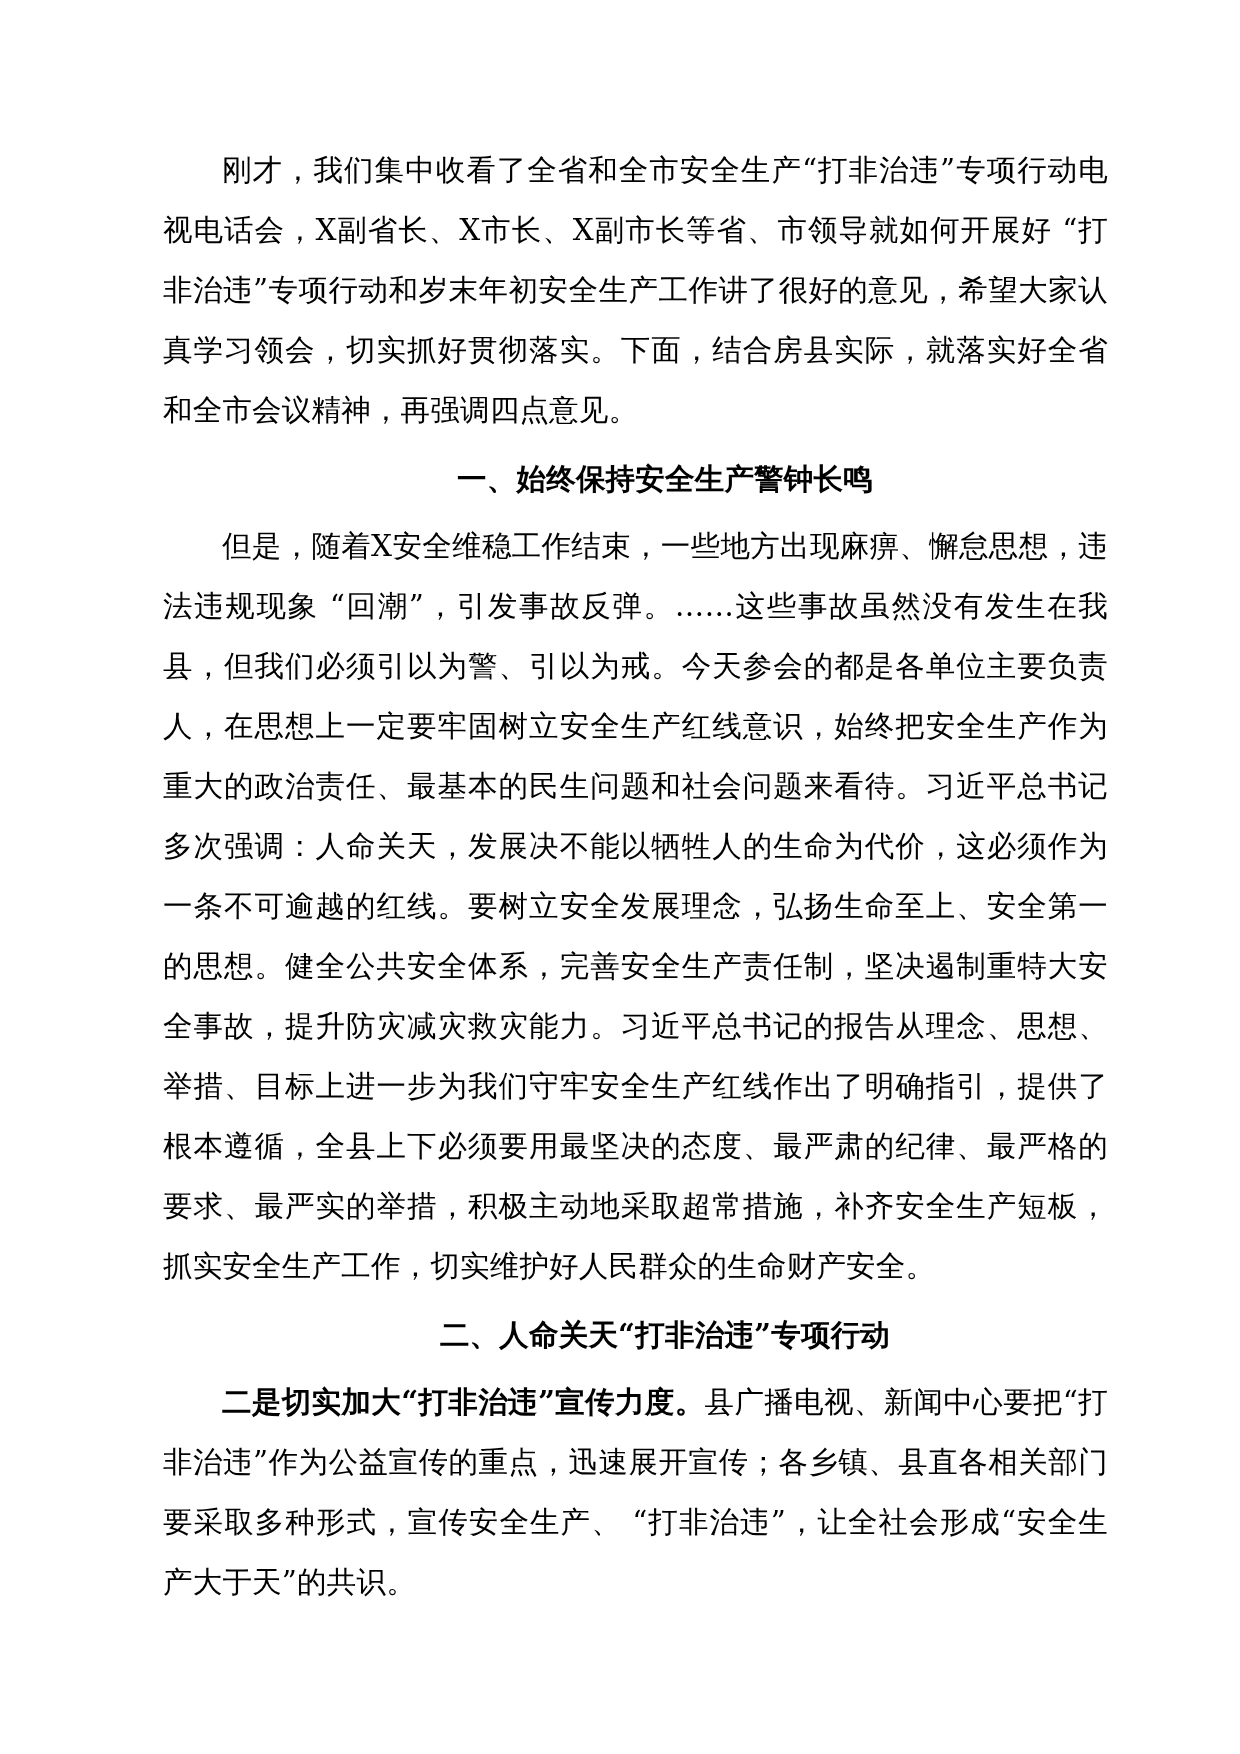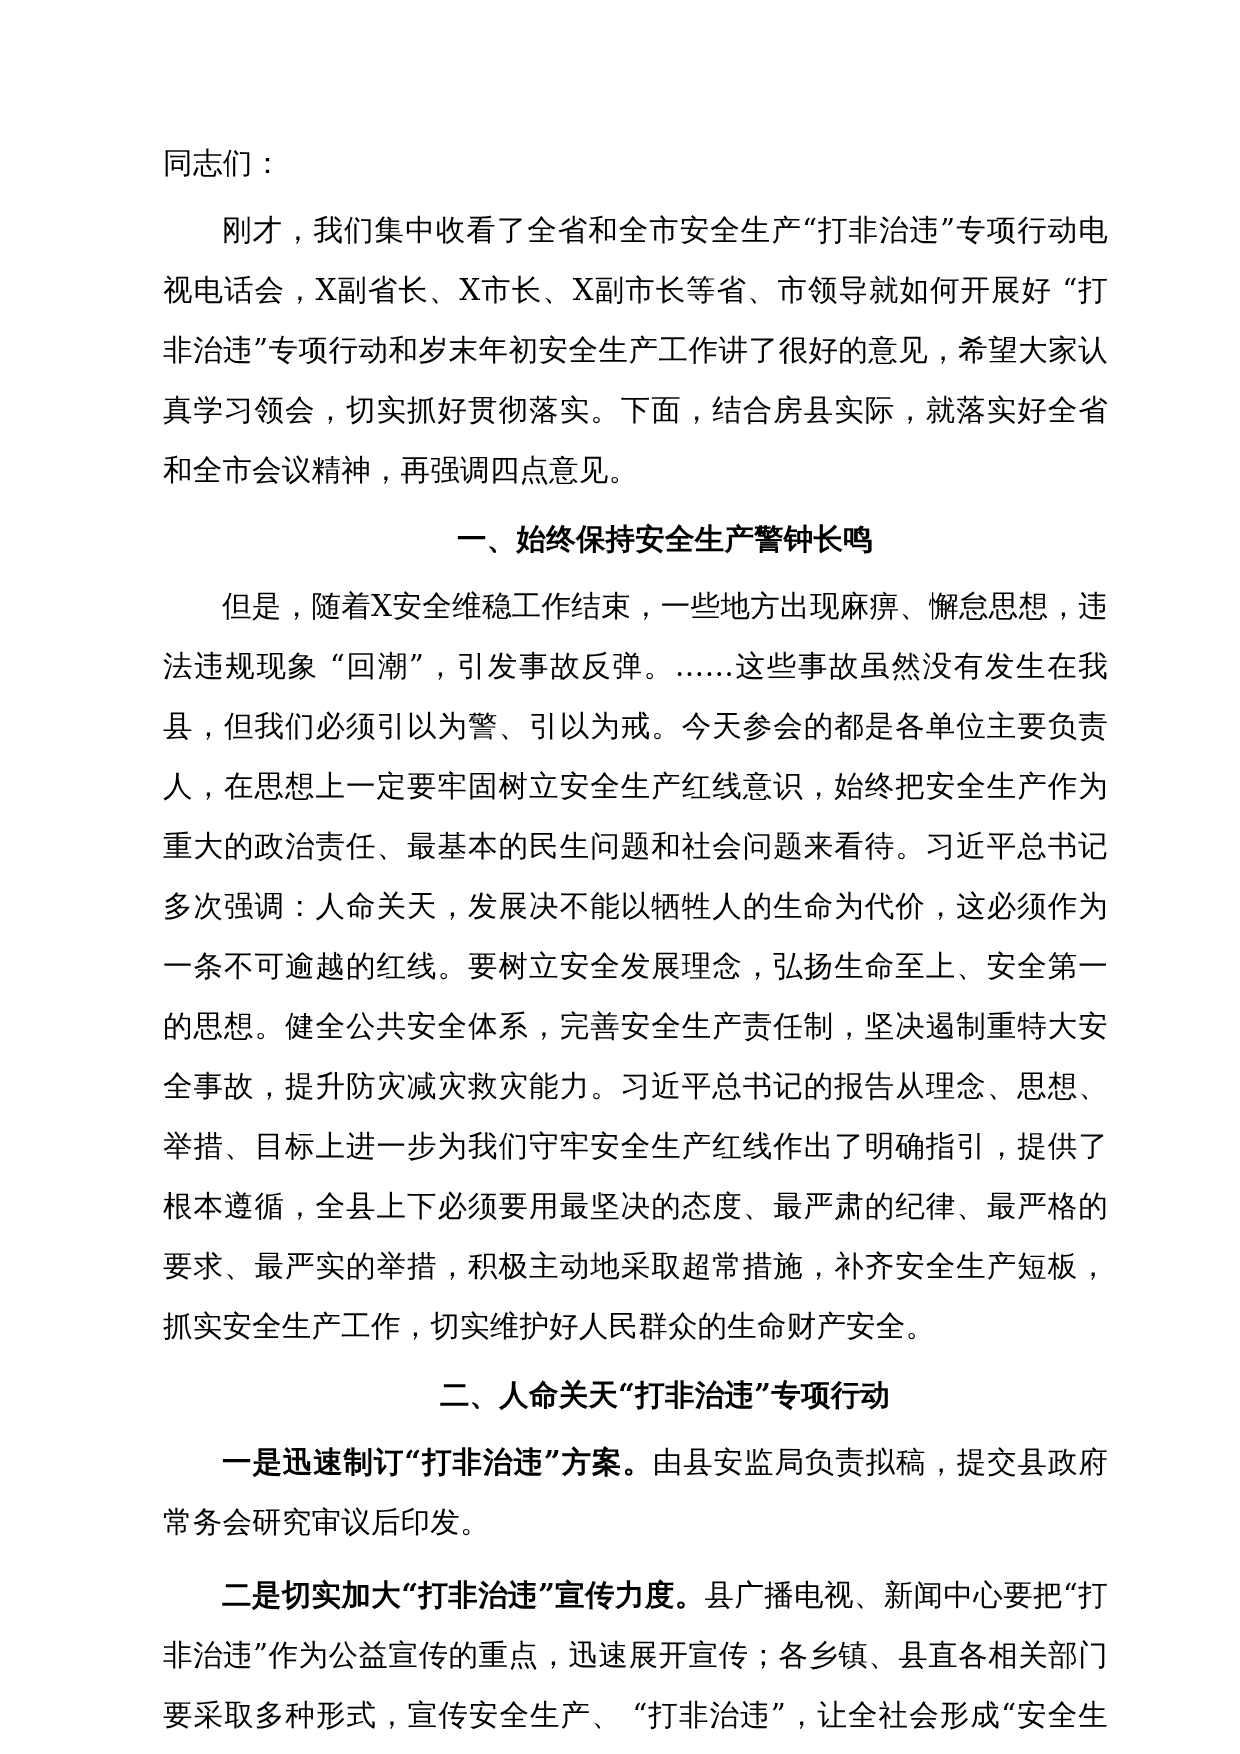--- a/index.html
+++ b/index.html
@@ -52,30 +52,28 @@
   .lead {
     font-weight: bold;
   }
 </style>
 </head>
 <body>
 
 <div class="page">
   <div class="doc-body">
 
-    <p class="salutation">同志们：</p>
 
     <p class="para">刚才，我们集中收看了全省和全市安全生产“打非治违”专项行动电视电话会，X副省长、X市长、X副市长等省、市领导就如何开展好 “打非治违”专项行动和岁末年初安全生产工作讲了很好的意见，希望大家认真学习领会，切实抓好贯彻落实。下面，结合房县实际，就落实好全省和全市会议精神，再强调四点意见。</p>
 
     <h2 class="heading">一、始终保持安全生产警钟长鸣</h2>
 
 
     <p class="para">但是，随着X安全维稳工作结束，一些地方出现麻痹、懈怠思想，违法违规现象 “回潮”，引发事故反弹。……这些事故虽然没有发生在我县，但我们必须引以为警、引以为戒。今天参会的都是各单位主要负责人，在思想上一定要牢固树立安全生产红线意识，始终把安全生产作为重大的政治责任、最基本的民生问题和社会问题来看待。习近平总书记多次强调：人命关天，发展决不能以牺牲人的生命为代价，这必须作为一条不可逾越的红线。要树立安全发展理念，弘扬生命至上、安全第一的思想。健全公共安全体系，完善安全生产责任制，坚决遏制重特大安全事故，提升防灾减灾救灾能力。习近平总书记的报告从理念、思想、举措、目标上进一步为我们守牢安全生产红线作出了明确指引，提供了根本遵循，全县上下必须要用最坚决的态度、最严肃的纪律、最严格的要求、最严实的举措，积极主动地采取超常措施，补齐安全生产短板，抓实安全生产工作，切实维护好人民群众的生命财产安全。</p>
 
     <h2 class="heading">二、人命关天“打非治违”专项行动</h2>
 
 
-    <p class="para"><span class="lead">一是迅速制订“打非治违”方案。</span><span>由县安监局负责拟稿，提交县政府常务会研究审议后印发。</span></p>
 
     <p class="para"><span class="lead">二是切实加大“打非治违”宣传力度。</span><span>县广播电视、新闻中心要把“打非治违”作为公益宣传的重点，迅速展开宣传；各乡镇、县直各相关部门要采取多种形式，宣传安全生产、 “打非治违”，让全社会形成“安全生产大于天”的共识。</span></p>
 
   </div>
 </div>
 
 </body></html>

